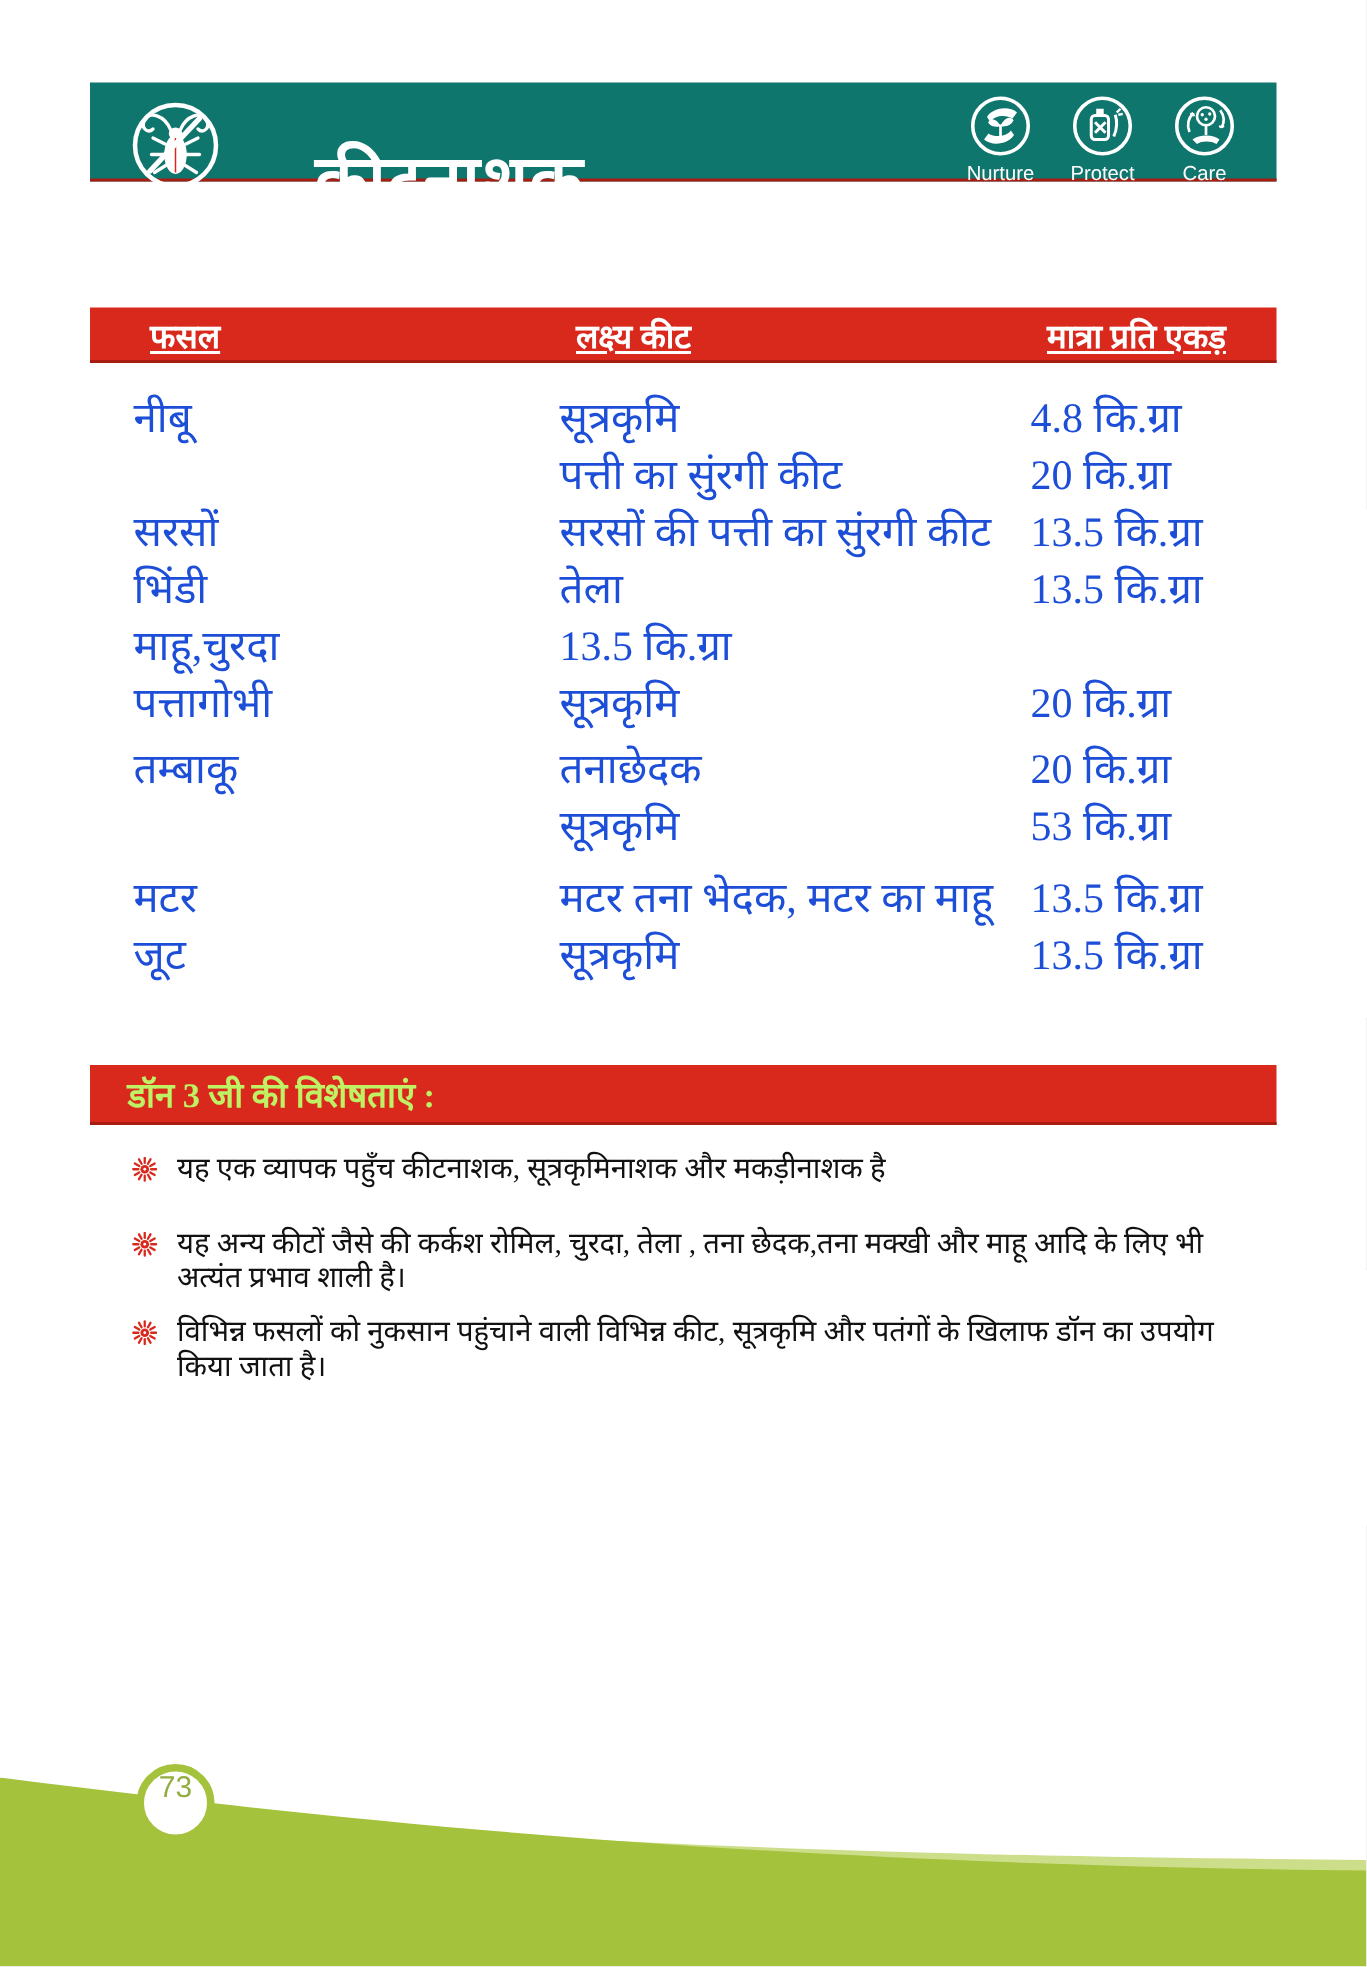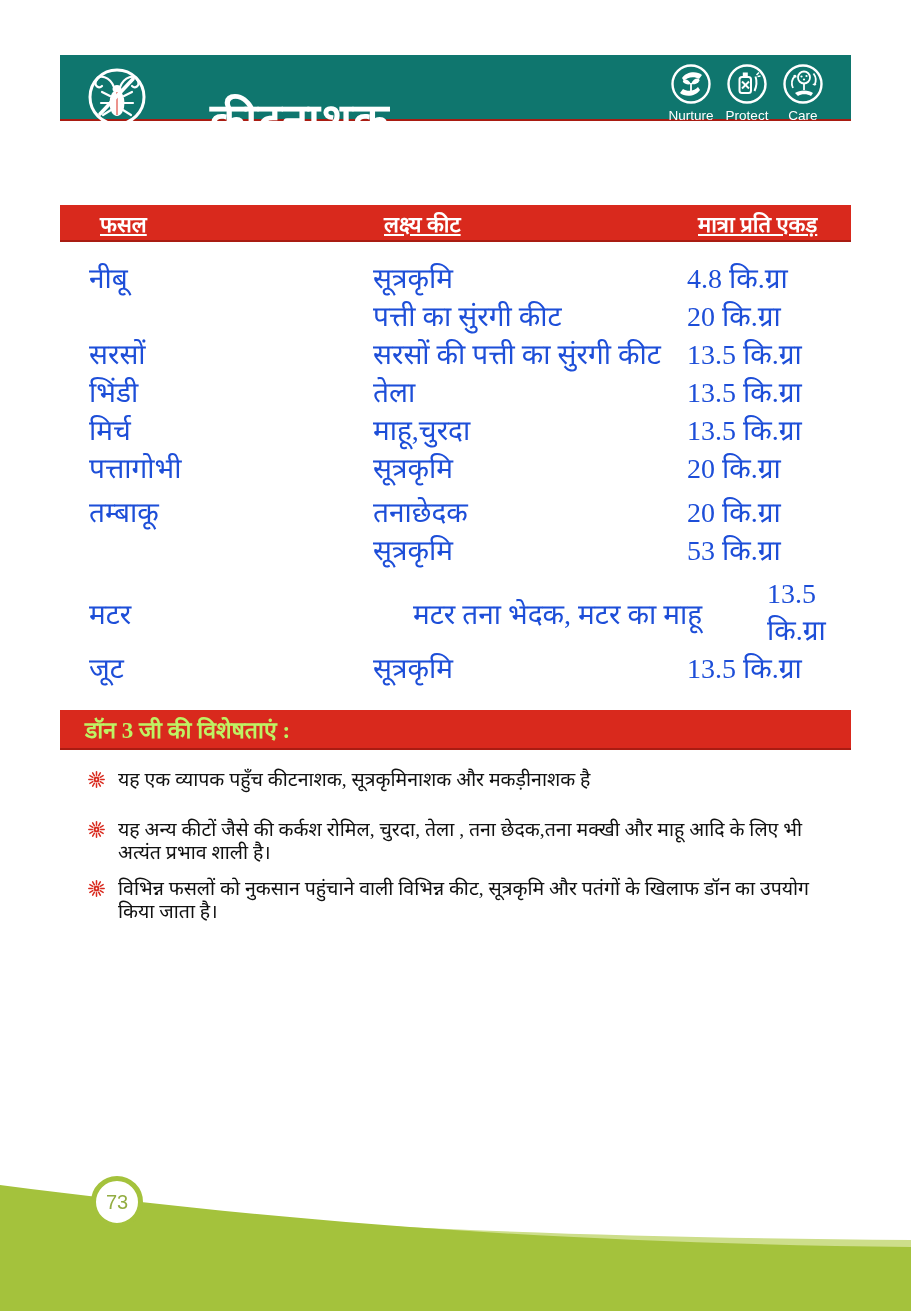--- a/index.html
+++ b/index.html
@@ -15,58 +15,58 @@
   .banner{
     position:absolute;left:60px;top:55px;width:791px;height:66px;
     background:#0f766e;border-bottom:2px solid #a91c12;box-sizing:border-box;
   }
   .no-insect{position:absolute;left:26px;top:11px;width:62px;height:62px;}
   .banner-title{
     position:absolute;left:150px;top:0;height:100%;display:flex;align-items:center;
     color:#ffffff;font-family:"Liberation Serif","DejaVu Serif",serif;
     font-size:46px;font-weight:bold;letter-spacing:1px;
   }
-  .badges{position:absolute;right:20px;top:8px;display:flex;}
+  .badges{position:absolute;right:20px;top:8px;display:flex;gap:12px;}
   .badge{display:flex;flex-direction:column;align-items:center;width:56px;}
   .badge svg{width:42px;height:42px;}
   .badge-label{color:#ffffff;font-size:13.5px;margin-top:3px;white-space:nowrap;}
   
   .thead{
     position:absolute;left:60px;top:205px;width:791px;height:37px;
     background:#d9291d;border-bottom:2px solid #a91c12;box-sizing:border-box;
     display:grid;grid-template-columns:284px 314px auto;align-items:center;
     padding-left:40px;color:#ffffff;
     font-family:"Liberation Serif","DejaVu Serif",serif;font-size:22px;font-weight:bold;text-decoration:underline;
   }
   .tbody{position:absolute;left:49px;top:258px;width:791px;
     font-family:"Liberation Serif","DejaVu Serif",serif;font-size:28px;color:#1d4ed8;}
   .trow{display:grid;grid-template-columns:284px 314px auto;align-items:center;
     min-height:34px;padding-left:40px;}
   .trow.gap-sm{margin-top:6px;}
-  .trow.gap-md{margin-top:10px;gap:40px;}
+  .trow.gap-md{margin-top:10px;}
   
   .features-bar{
     position:absolute;left:60px;top:710px;width:791px;height:40px;
     background:#d9291d;border-bottom:2px solid #a91c12;box-sizing:border-box;
     display:flex;align-items:center;padding-left:25px;color:#bef264;
     font-family:"Liberation Serif","DejaVu Serif",serif;font-size:23px;font-weight:bold;
   }
   .bullets{position:absolute;left:88px;top:768px;width:748px;margin:0;padding:0;list-style:none;
     font-family:"Liberation Serif","DejaVu Serif",serif;font-size:19.5px;line-height:23px;color:#111;}
   .bullet{display:flex;gap:13px;align-items:flex-start;}
   .bullet + .bullet{margin-top:0;}
   .bullet.mb-lg{margin-bottom:27px;}
   .bullet.mb-sm{margin-bottom:13px;}
   .bullet-icon{flex:0 0 17px;width:17px;height:17px;margin-top:3px;}
   
   .wave{position:absolute;left:0;top:1185px;width:911px;height:126px;}
   .page-circle{
     position:absolute;left:91px;top:1176px;width:52px;height:52px;box-sizing:border-box;
     background:#ffffff;border:5px solid #a4c23c;border-radius:50%;
-    display:flex;align-items:center;justify-content:center;
+    display:flex;align-items:flex-start;justify-content:center;
     color:#93ad42;font-size:20px;z-index:3;
   }
   .svg-defs{position:absolute;width:0;height:0;overflow:hidden;}
 </style>
 </head>
 <body>
 
 <svg class="svg-defs" xmlns="http://www.w3.org/2000/svg">
   <symbol id="sunburst" viewBox="0 0 20 20">
     <g stroke="#d9291d" stroke-width="1.8" stroke-linecap="round">
@@ -176,21 +176,20 @@
       <span>सरसों</span>
       <span>सरसों की पत्ती का सुंरगी कीट</span>
       <span>13.5 कि.ग्रा</span>
     </div>
     <div class="trow">
       <span>भिंडी</span>
       <span>तेला</span>
       <span>13.5 कि.ग्रा</span>
     </div>
     <div class="trow">
-      <span>मिर्च</span>
       <span>माहू,चुरदा</span>
       <span>13.5 कि.ग्रा</span>
     </div>
     <div class="trow">
       <span>पत्तागोभी</span>
       <span>सूत्रकृमि</span>
       <span>20 कि.ग्रा</span>
     </div>
     <div class="trow gap-sm">
       <span>तम्बाकू</span>

